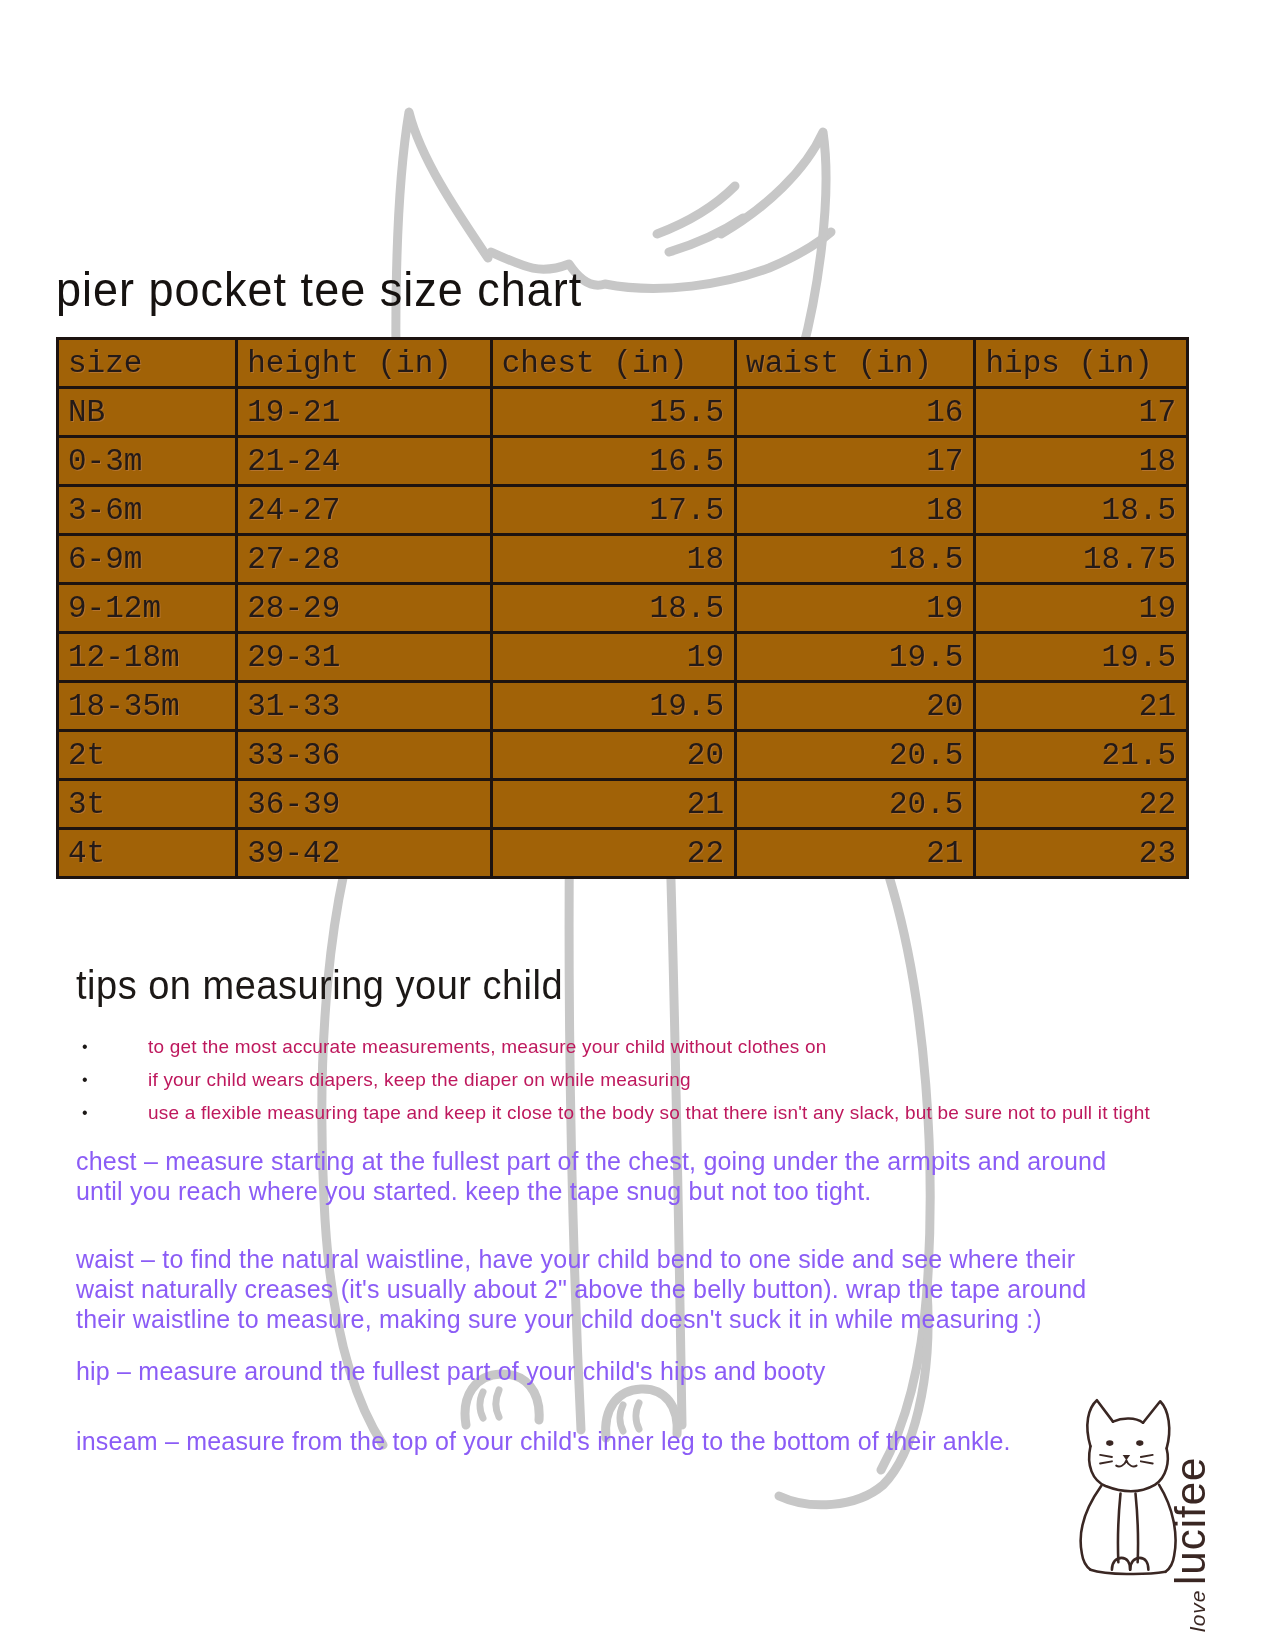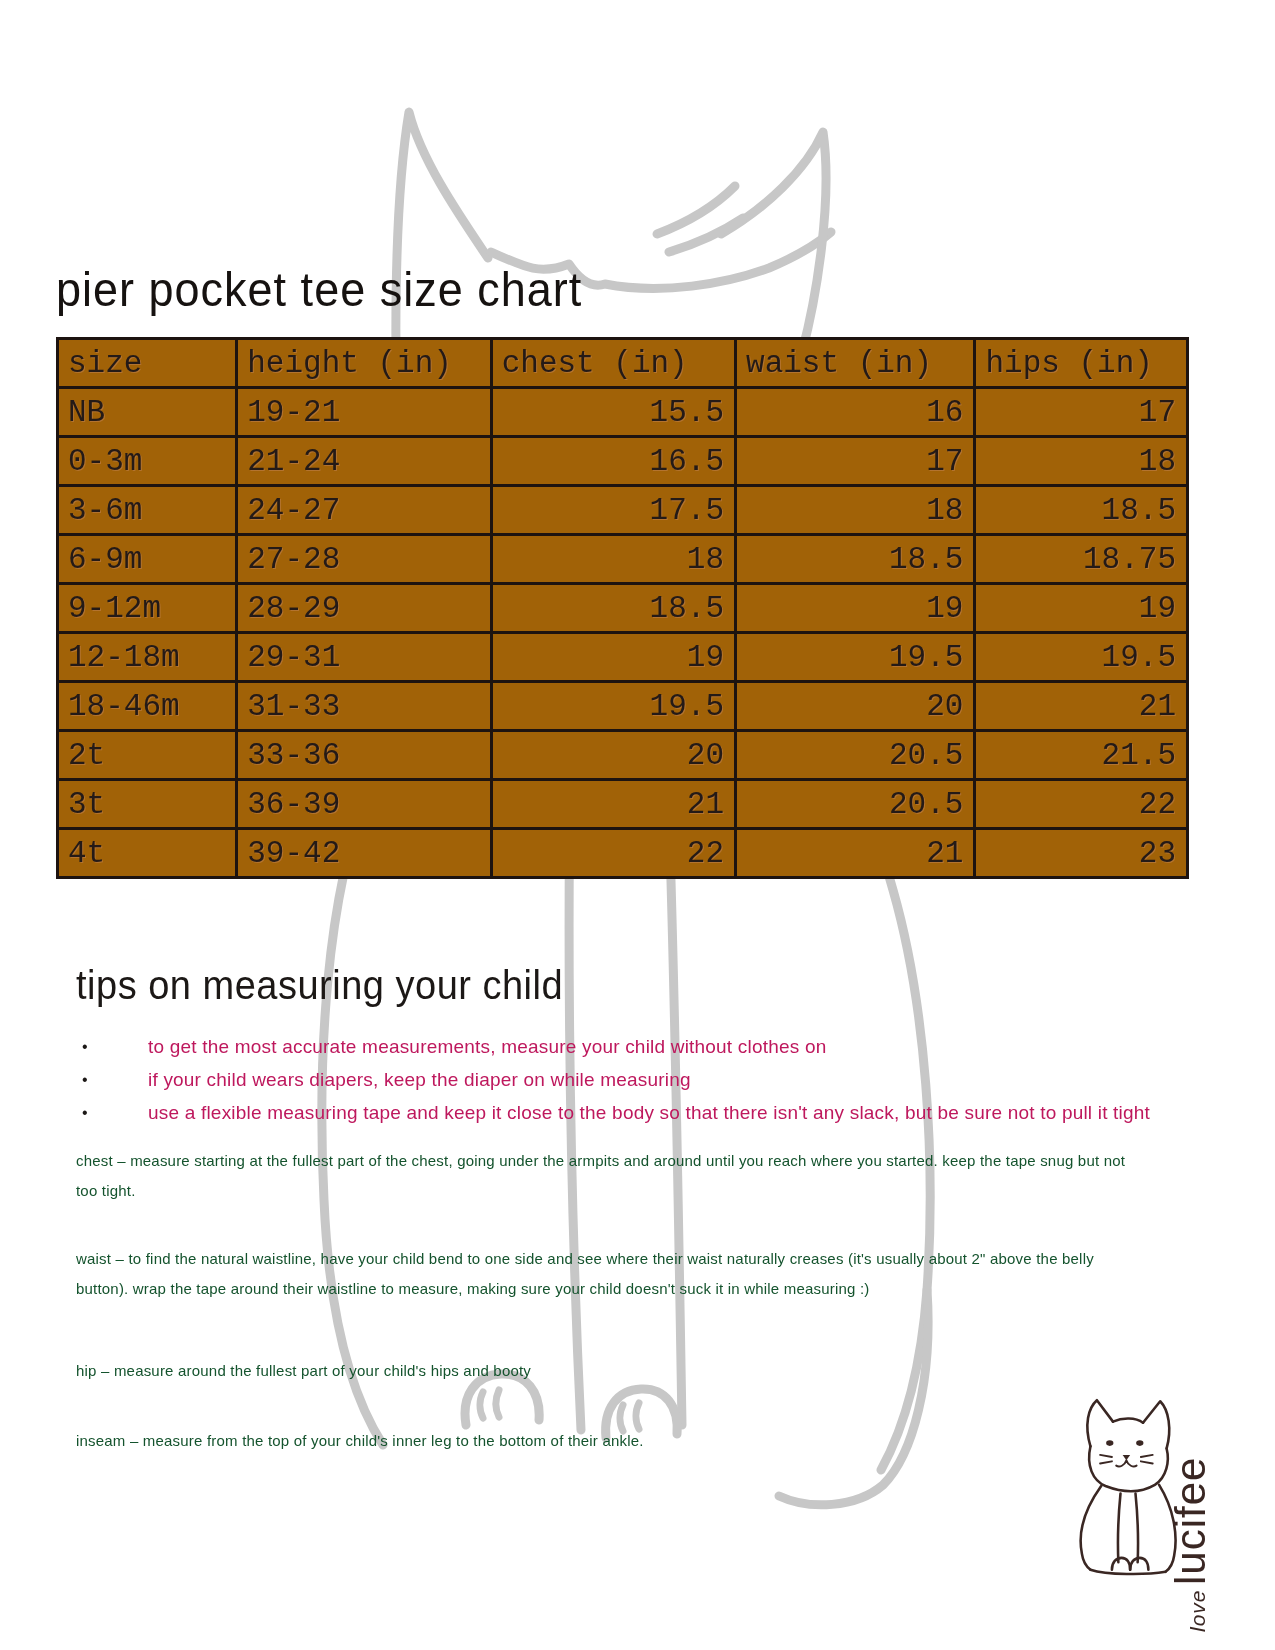--- a/index.html
+++ b/index.html
@@ -53,21 +53,21 @@
     color: #1c1816; font-weight: normal;
     transform: scaleY(1.08); transform-origin: left top;
   }
   .bullets { position: absolute; left: 55px; top: 1036px; width: 1100px; list-style: none; }
   .bullet-row { display: flex; align-items: flex-start; margin-bottom: 11px; }
   .bullet-row .dot { width: 72px; flex: 0 0 72px; font-size: 16px; color: #1c1816; padding-left: 6px; line-height: 22px; }
   .bullet-row .btext { font-size: 19px; color: #be185d; line-height: 22px; letter-spacing: 0.2px; }
 
   .note {
     position: absolute; left: 55px; width: 1062px;
-    font-size: 15px; line-height: 30px; color: #14532d; letter-spacing: 0.2px;
+    font-size: 25px; line-height: 30px; color: #8b5cf6; letter-spacing: 0.2px;
   }
   .note-chest  { top: 1146px; }
   .note-waist  { top: 1244px; }
   .note-hip    { top: 1356px; }
   .note-inseam { top: 1426px; }
 
   
   .logo-cat {
     position: absolute; left: 1048px; top: 1386px;
     width: 118px; height: 200px;
@@ -183,21 +183,21 @@
           <td class="ar">19</td>
         </tr>
         <tr>
           <td class="al">12-18m</td>
           <td class="al">29-31</td>
           <td class="ar">19</td>
           <td class="ar">19.5</td>
           <td class="ar">19.5</td>
         </tr>
         <tr>
-          <td class="al">18-46m</td>
+          <td class="al">18-35m</td>
           <td class="al">31-33</td>
           <td class="ar">19.5</td>
           <td class="ar">20</td>
           <td class="ar">21</td>
         </tr>
         <tr>
           <td class="al">2t</td>
           <td class="al">33-36</td>
           <td class="ar">20</td>
           <td class="ar">20.5</td>

